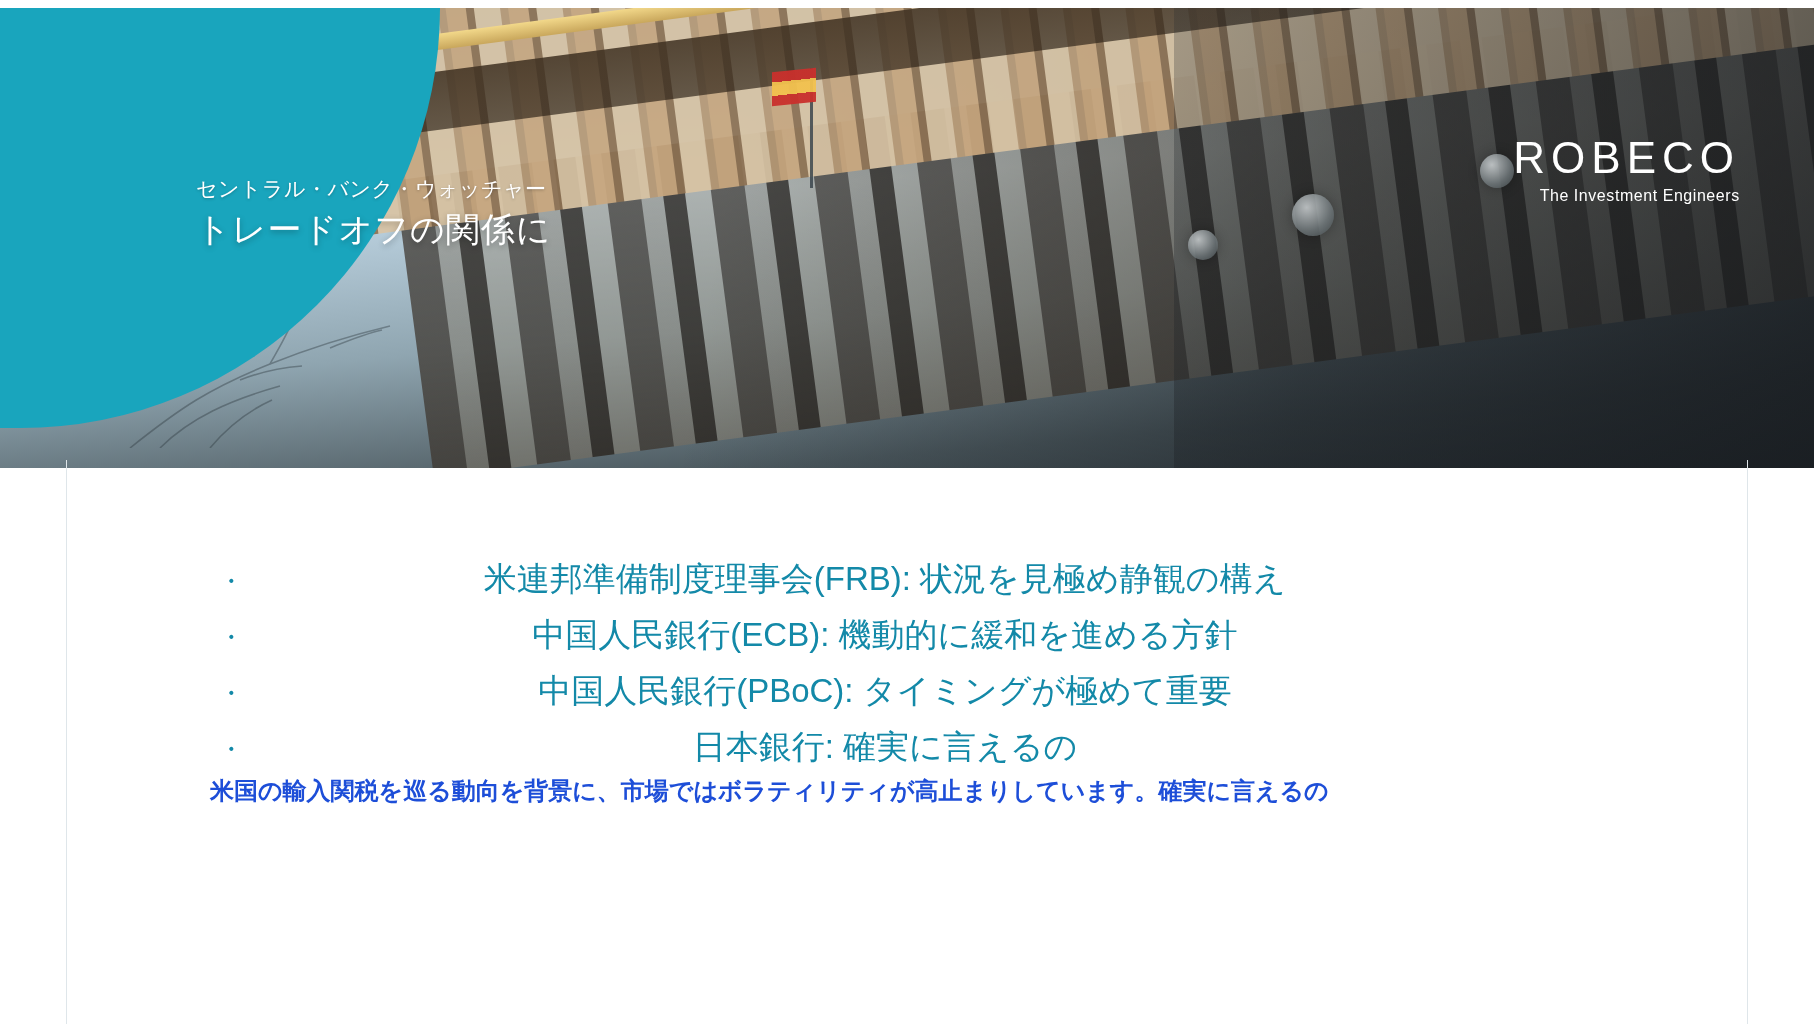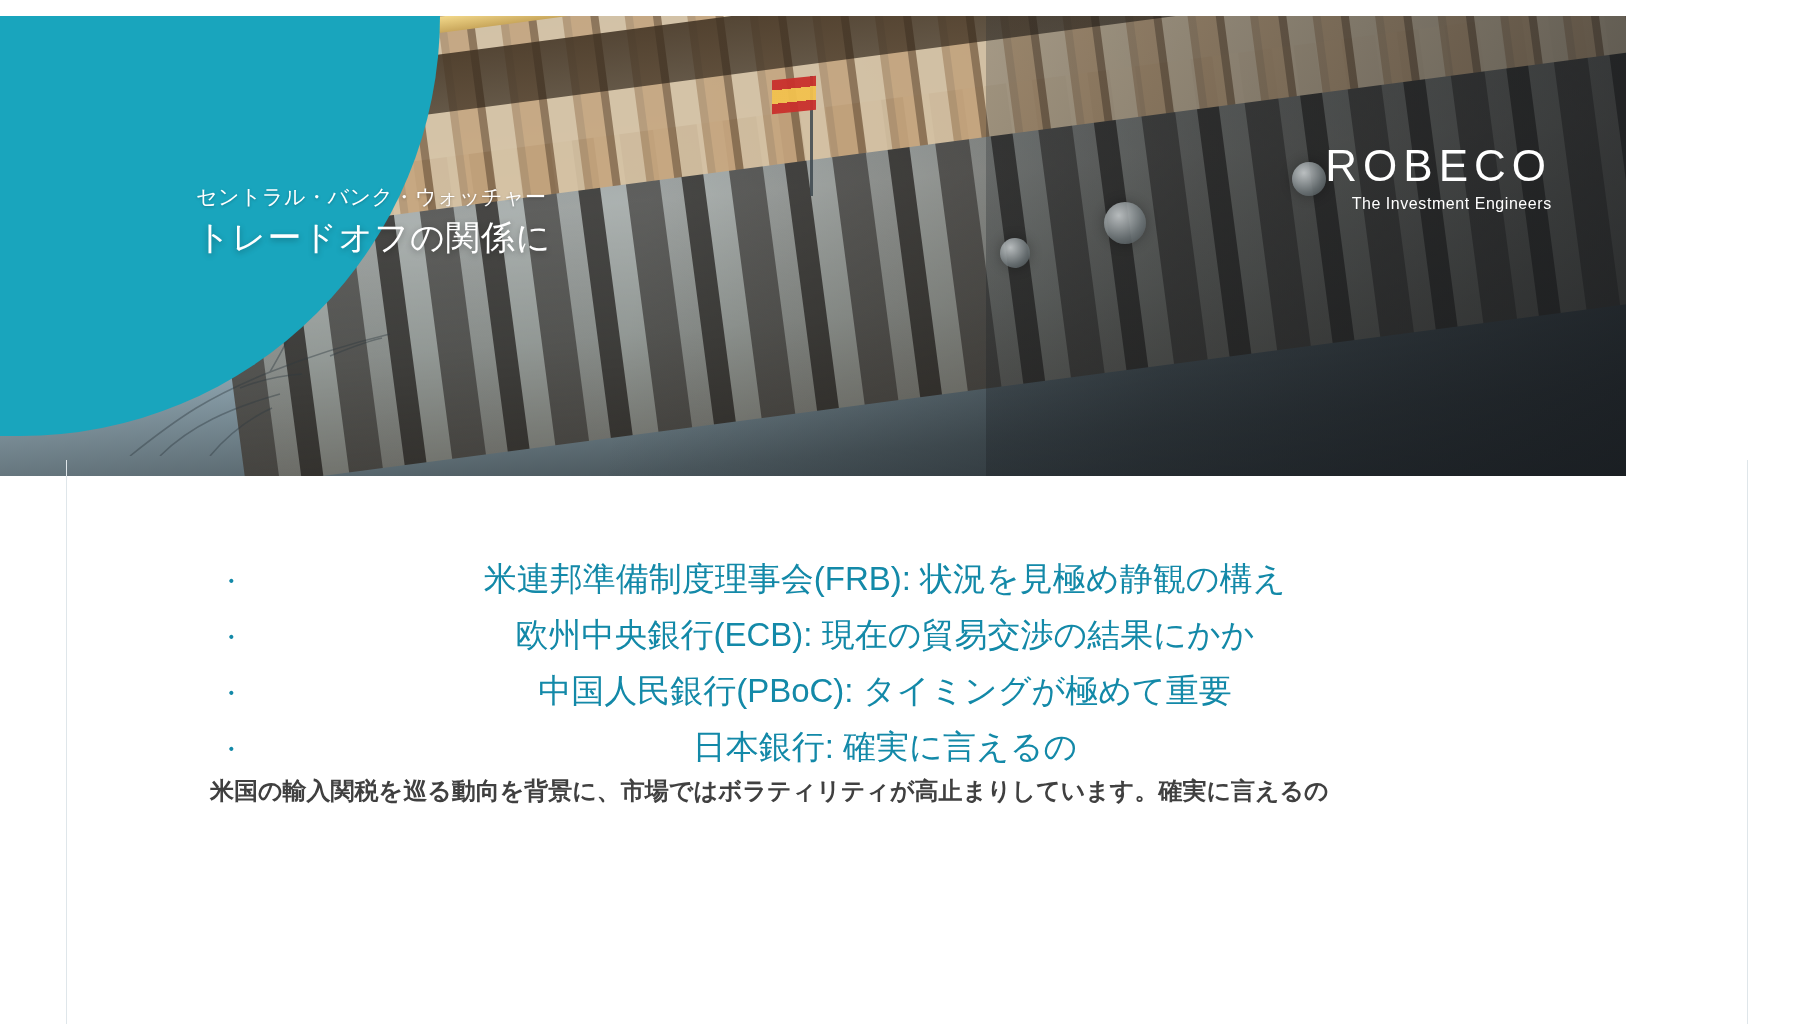--- a/index.html
+++ b/index.html
@@ -12,22 +12,22 @@
     height: 1024px;
     font-family: "Liberation Sans", "DejaVu Sans", sans-serif;
     overflow: hidden;
     position: relative;
   }
 
   
   .hero {
     position: absolute;
     left: 0;
-    top: 16px;
-    width: 1626px;
+    top: 8px;
+    width: 1814px;
     height: 460px;
     overflow: hidden;
   }
 
   
   .hero-photo {
     position: absolute;
     inset: 0;
     background:
       
@@ -259,21 +259,21 @@
     font-size: 26px;
     line-height: 54px;
   }
   .bullet-text { flex: 1 1 auto; text-align: center; }
 
   .paragraph {
     position: absolute;
     left: 188px;
     top: 312px;
     width: 1410px;
-    color: #404040;
+    color: #1d4ed8;
     font-size: 24px;
     line-height: 38px;
   }
   .para-line { white-space: nowrap; }
   .para-line.first { text-indent: 22px; font-weight: 700; }
   .para-line .b { font-weight: 700; }
 </style>
 </head>
 <body>
 
@@ -326,21 +326,21 @@
 
 <div class="content">
 
   <ul class="bullets">
     <li class="bullet">
       <span class="bullet-dot">・</span>
       <span class="bullet-text">米連邦準備制度理事会(FRB): 状況を見極め静観の構え</span>
     </li>
     <li class="bullet">
       <span class="bullet-dot">・</span>
-      <span class="bullet-text">欧州中央銀行(ECB): 現在の貿易交渉の結果にかか</span>
+      <span class="bullet-text">中国人民銀行(ECB): 機動的に緩和を進める方針</span>
     </li>
     <li class="bullet">
       <span class="bullet-dot">・</span>
       <span class="bullet-text">中国人民銀行(PBoC): タイミングが極めて重要</span>
     </li>
     <li class="bullet">
       <span class="bullet-dot">・</span>
       <span class="bullet-text">日本銀行: 確実に言えるの</span>
     </li>
   </ul>

